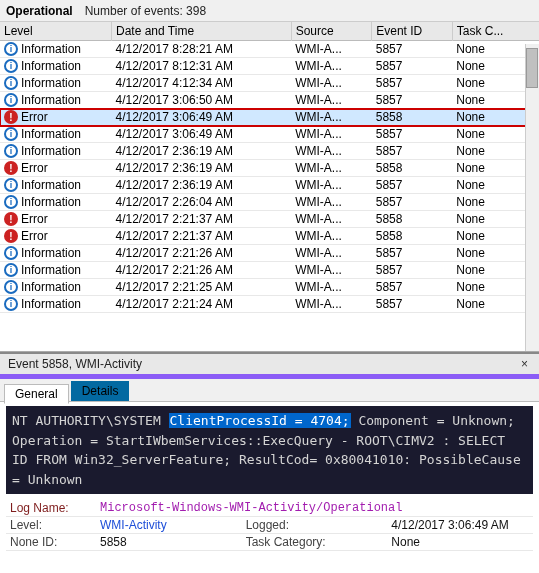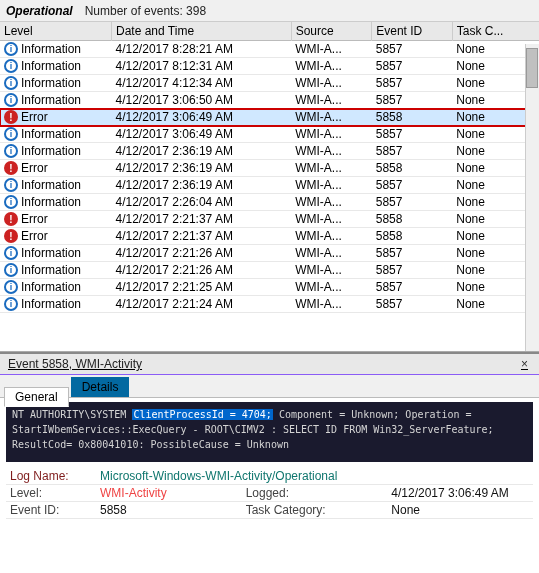--- a/index.html
+++ b/index.html
@@ -18,21 +18,20 @@
       align-items: center;
       background: #f0f0f0;
       padding: 2px 6px;
       border-bottom: 1px solid #ccc;
       height: 22px;
     }
     .top-bar-title {
       font-weight: bold;
       font-size: 12px;
       margin-right: 12px;
-      font-style: italic;
     }
     .top-bar-count {
       font-size: 12px;
       color: #222;
     }
 
     
     .table-container {
       background: #fff;
       height: 330px;
@@ -152,22 +151,21 @@
       height: 243px;
       overflow: hidden;
     }
 
     .detail-header {
       display: flex;
       align-items: center;
       justify-content: space-between;
       background: #e8e8e8;
       padding: 3px 8px;
-      border-bottom: 1px solid #8b5cf6;
-      text-decoration: underline;
+      border-bottom: 5px solid #8b5cf6;
     }
 
     .detail-header-title {
       font-size: 12px;
       font-weight: normal;
       color: #222;
     }
 
     .detail-close {
       cursor: pointer;
@@ -190,32 +188,32 @@
       border: 1px solid transparent;
       background: #0369a1;
       margin-right: 2px;
     }
 
     .detail-tab.active {
       background: #fff;
       border: 1px solid #bbb;
       border-bottom: 1px solid #fff;
       position: relative;
-      top: 10px;
+      top: 3px;
       z-index: 1;
     }
 
     .detail-content {
       padding: 4px 6px;
     }
 
     .detail-text-box {
       background: #1a1a2e;
       color: #d4d4d4;
-      font-size: 10px;
+      font-size: 13px;
       padding: 5px 6px;
       line-height: 1.5;
       font-family: Consolas, monospace;
       margin-bottom: 6px;
       min-height: 60px;
     }
 
     .highlight-text {
       background: #0066cc;
       color: #fff;
@@ -453,30 +451,30 @@
     <div class="detail-tab">Details</div>
   </div>
   <div class="detail-content">
     <div class="detail-text-box">
       <span>NT AUTHORITY\SYSTEM </span><span class="highlight-text">ClientProcessId = 4704;</span><span> Component = Unknown; Operation = StartIWbemServices::ExecQuery - ROOT\CIMV2 : SELECT ID FROM Win32_ServerFeature; ResultCod= 0x80041010: PossibleCause = Unknown</span>
     </div>
     <table style="width:100%; font-size:12px; border-collapse:collapse;">
       <tbody>
           <tr>
         <td style="width:90px; color:#7f1d1d; padding:1px 4px;">Log Name:</td>
-        <td colspan="3" style="color:#0f766e; padding:1px 4px;">Microsoft-Windows-WMI-Activity/Operational</td>
+        <td colspan="3" style="color:#a21caf; padding:1px 4px;font-family:Liberation Mono, monospace;">Microsoft-Windows-WMI-Activity/Operational</td>
       </tr>
       <tr>
         <td style="width:90px; color:#444; padding:1px 4px;">Level:</td>
-        <td style="color:#ef4444; padding:1px 4px; width:120px;">WMI-Activity</td>
+        <td style="color:#1d4ed8; padding:1px 4px; width:120px;">WMI-Activity</td>
         <td style="color:#444; padding:1px 4px; width:80px;">Logged:</td>
         <td style="color:#111; padding:1px 4px;">4/12/2017 3:06:49 AM</td>
       </tr>
       <tr>
-        <td style="width:90px; color:#444; padding:1px 4px;">Event ID:</td>
+        <td style="width:90px; color:#444; padding:1px 4px;">None ID:</td>
         <td style="color:#111; padding:1px 4px;">5858</td>
         <td style="color:#444; padding:1px 4px;margin-left:41px;">Task Category:</td>
         <td style="color:#111; padding:1px 4px;">None</td>
       </tr>
     </tbody>
       </table>
   </div>
 </div>
 
 </body></html>

